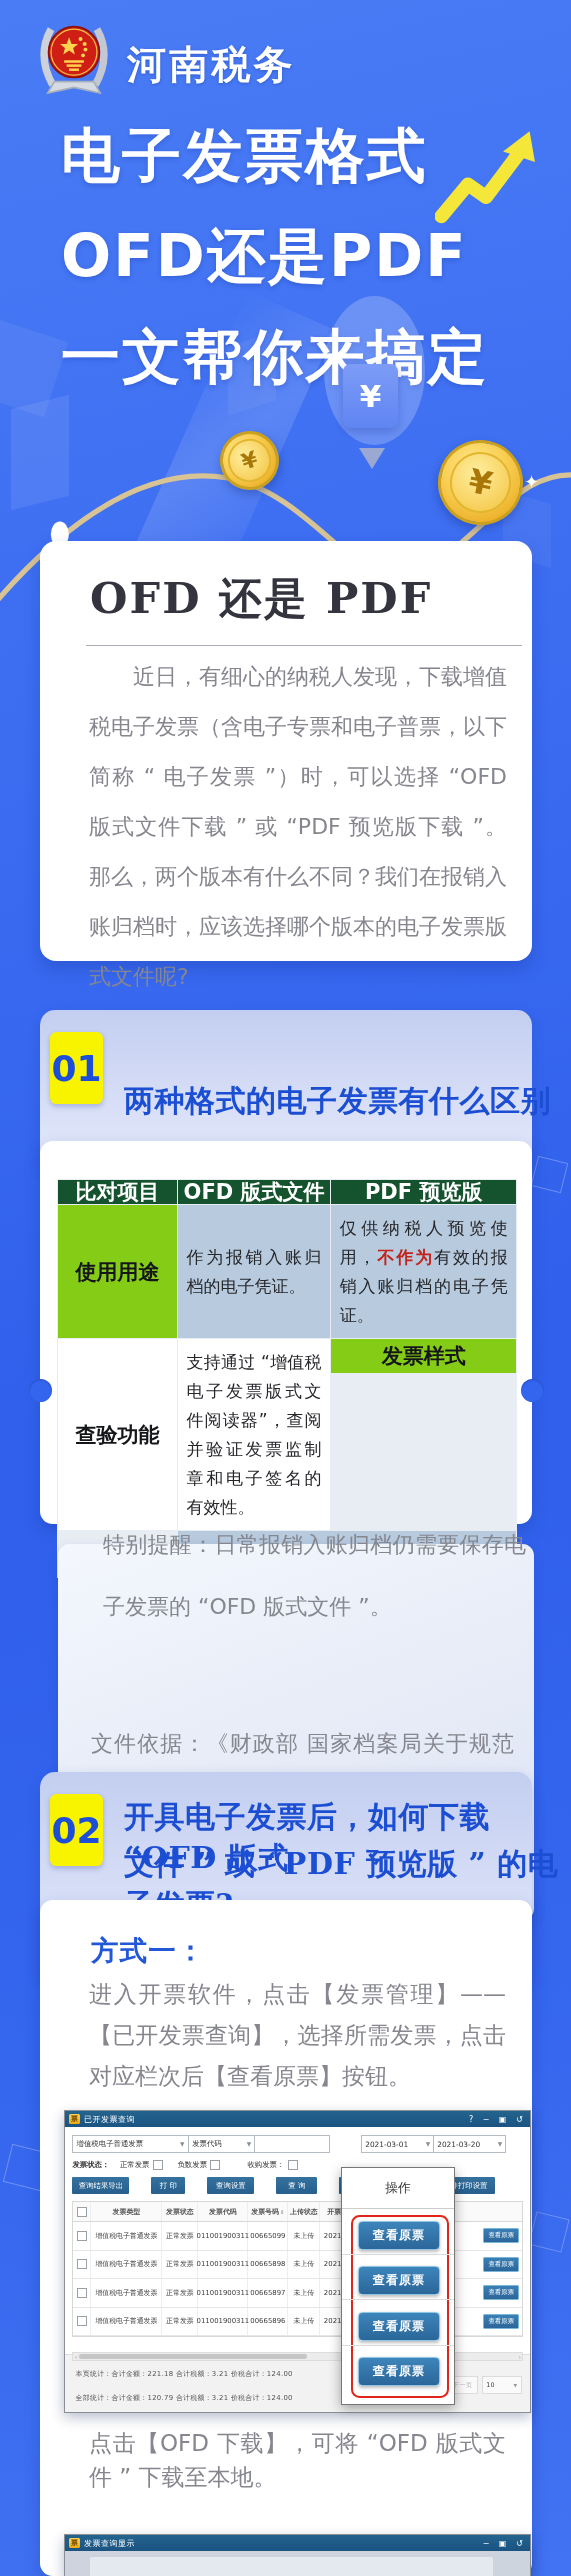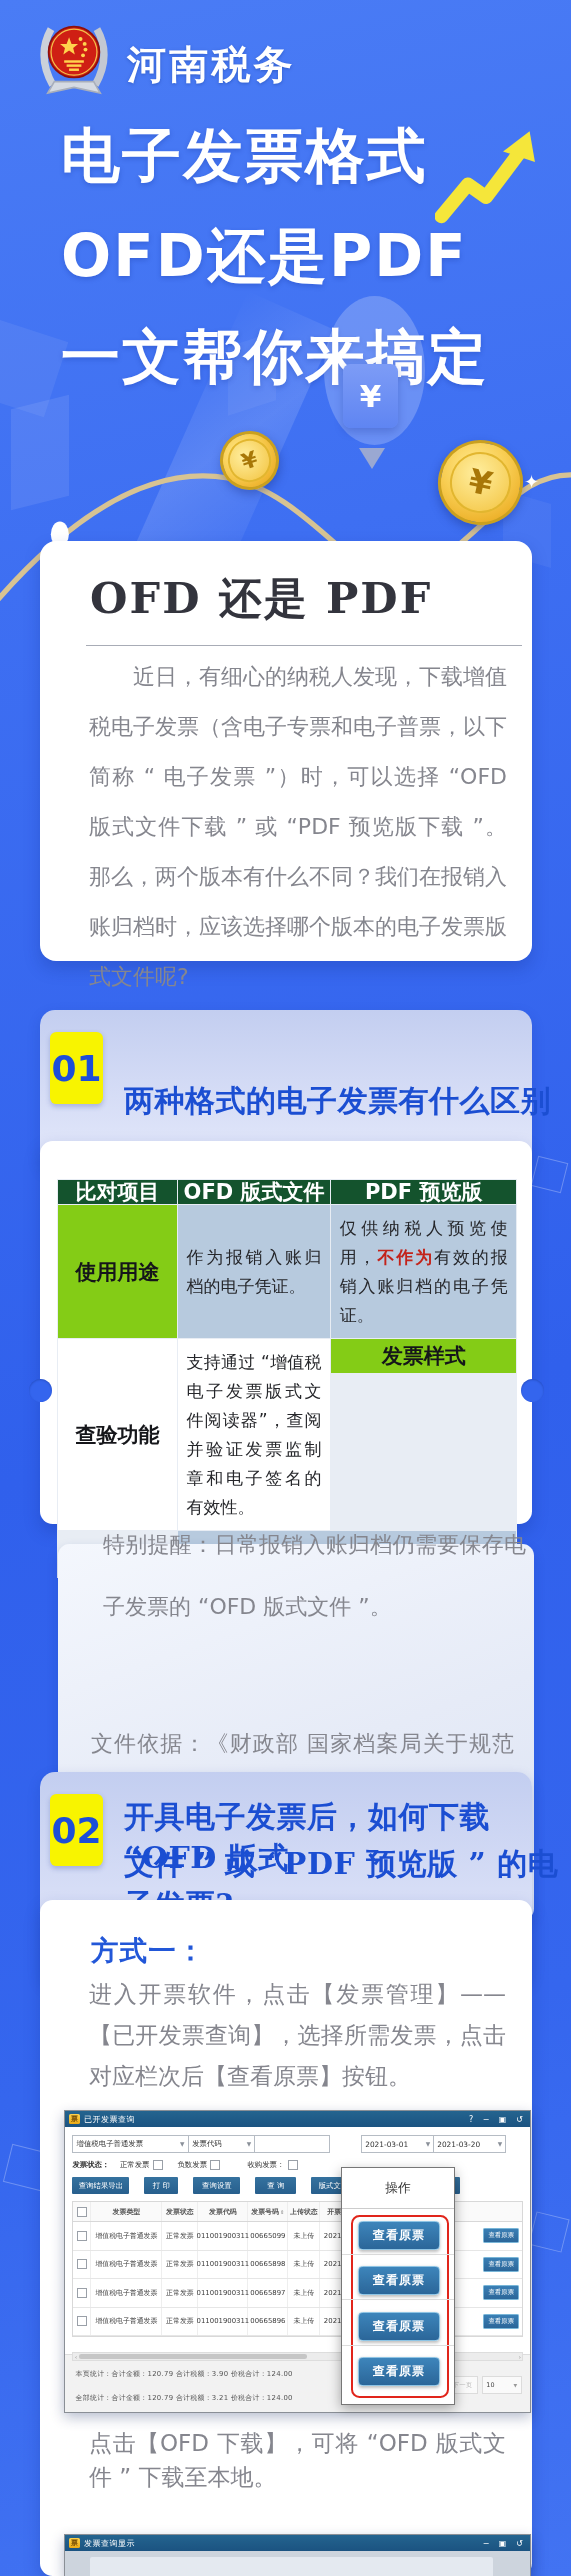--- a/index.html
+++ b/index.html
@@ -227,21 +227,21 @@
     <div class="abs" style="left:7.4px;top:49px;font-size:7.4px;color:#333;display:flex;align-items:center;gap:3.2px;">
       <span style="font-weight:700;">发票状态：</span>
       <span style="margin-left:7.4px;">正常发票</span>
       <span class="cbx"></span>
       <span style="margin-left:11.6px;">负数发票</span>
       <span class="cbx"></span>
       <span style="margin-left:24px;">收购发票：</span>
       <span class="cbx"></span>
     </div>
 
-    <div class="abs" style="left:7.4px;top:66px;display:flex;gap:15px;">
+    <div class="abs" style="left:7.4px;top:66px;display:flex;gap:22px;">
       <div class="appbtn" style="width:57px;">查询结果导出</div>
       <div class="appbtn" style="width:34px;">打 印</div>
       <div class="appbtn" style="width:47px;">查询设置</div>
       <div class="appbtn" style="width:41px;">查 询</div>
       <div class="appbtn" style="width:59px;">版式文件打印</div>
       <div class="appbtn" style="width:75px;">版式文件打印设置</div>
     </div>
 
     <div class="abs atable" style="left:7.4px;top:90px;width:449px;">
       <div class="hrow">
@@ -321,21 +321,21 @@
       </div>
     </div>
 
     <div class="abs" style="left:0;bottom:0;width:100%;height:57px;background:#f2f2f2;border-top:0.5px solid #ddd;"></div>
 
     <div class="abs" style="left:7.4px;bottom:51px;width:449px;height:6.9px;background:#ececec;border:0.5px solid #ddd;display:flex;align-items:center;">
       <span style="font-size:5.3px;color:#888;padding:0 1.6px;">‹</span>
       <div style="width:228px;height:4.8px;background:#c6c6c6;border-radius:2.1px;"></div>
       <span style="font-size:5.3px;color:#888;margin-left:auto;padding:0 1.6px;">›</span>
     </div>
-    <div class="abs stats" style="left:10.6px;bottom:33px;">本页统计：合计金额：120.79  合计税额：3.90  价税合计：124.00</div>
+    <div class="abs stats" style="left:10.6px;bottom:33px;">本页统计：合计金额：221.18  合计税额：3.21  价税合计：124.00</div>
     <div class="abs stats" style="left:10.6px;bottom:9.5px;">全部统计：合计金额：120.79  合计税额：3.21  价税合计：124.00</div>
 
     <div class="abs" style="right:8.5px;bottom:18px;display:flex;gap:4.2px;align-items:center;">
       <div class="pagerbtn" style="width:29px;">上一页</div>
       <div class="pagerbtn" style="width:16px;background:#1c5c8c;color:#fff;border-color:#1c5c8c;">1</div>
       <div class="pagerbtn" style="width:29px;">下一页</div>
       <div class="pagerbtn" style="width:31px;color:#444;justify-content:space-between;padding:0 3.2px;">
         <span>10</span>
         <span style="font-size:4.8px;color:#999;">▼</span>
       </div>

